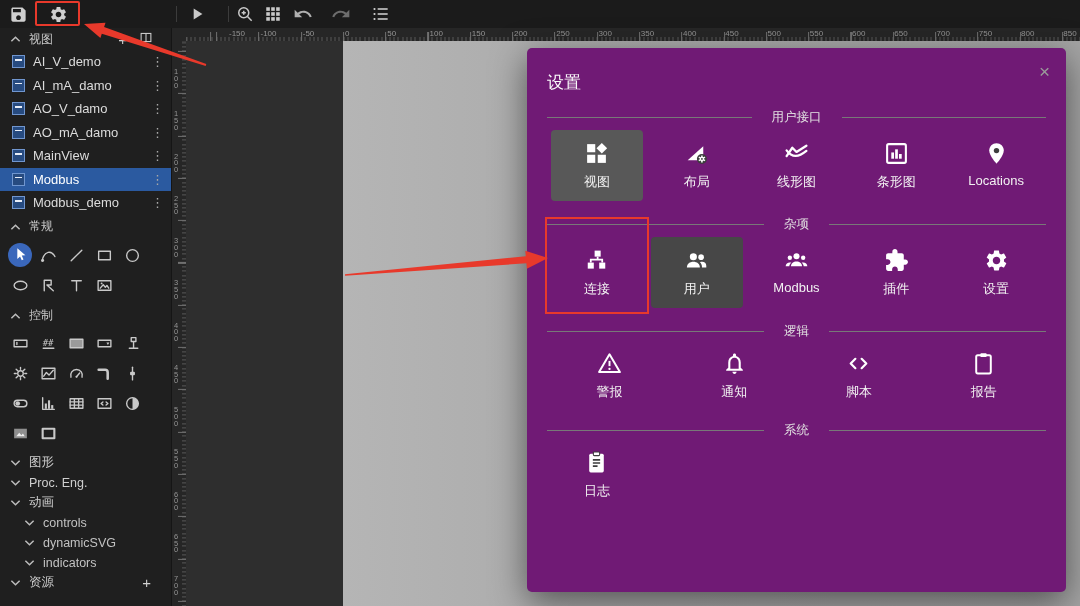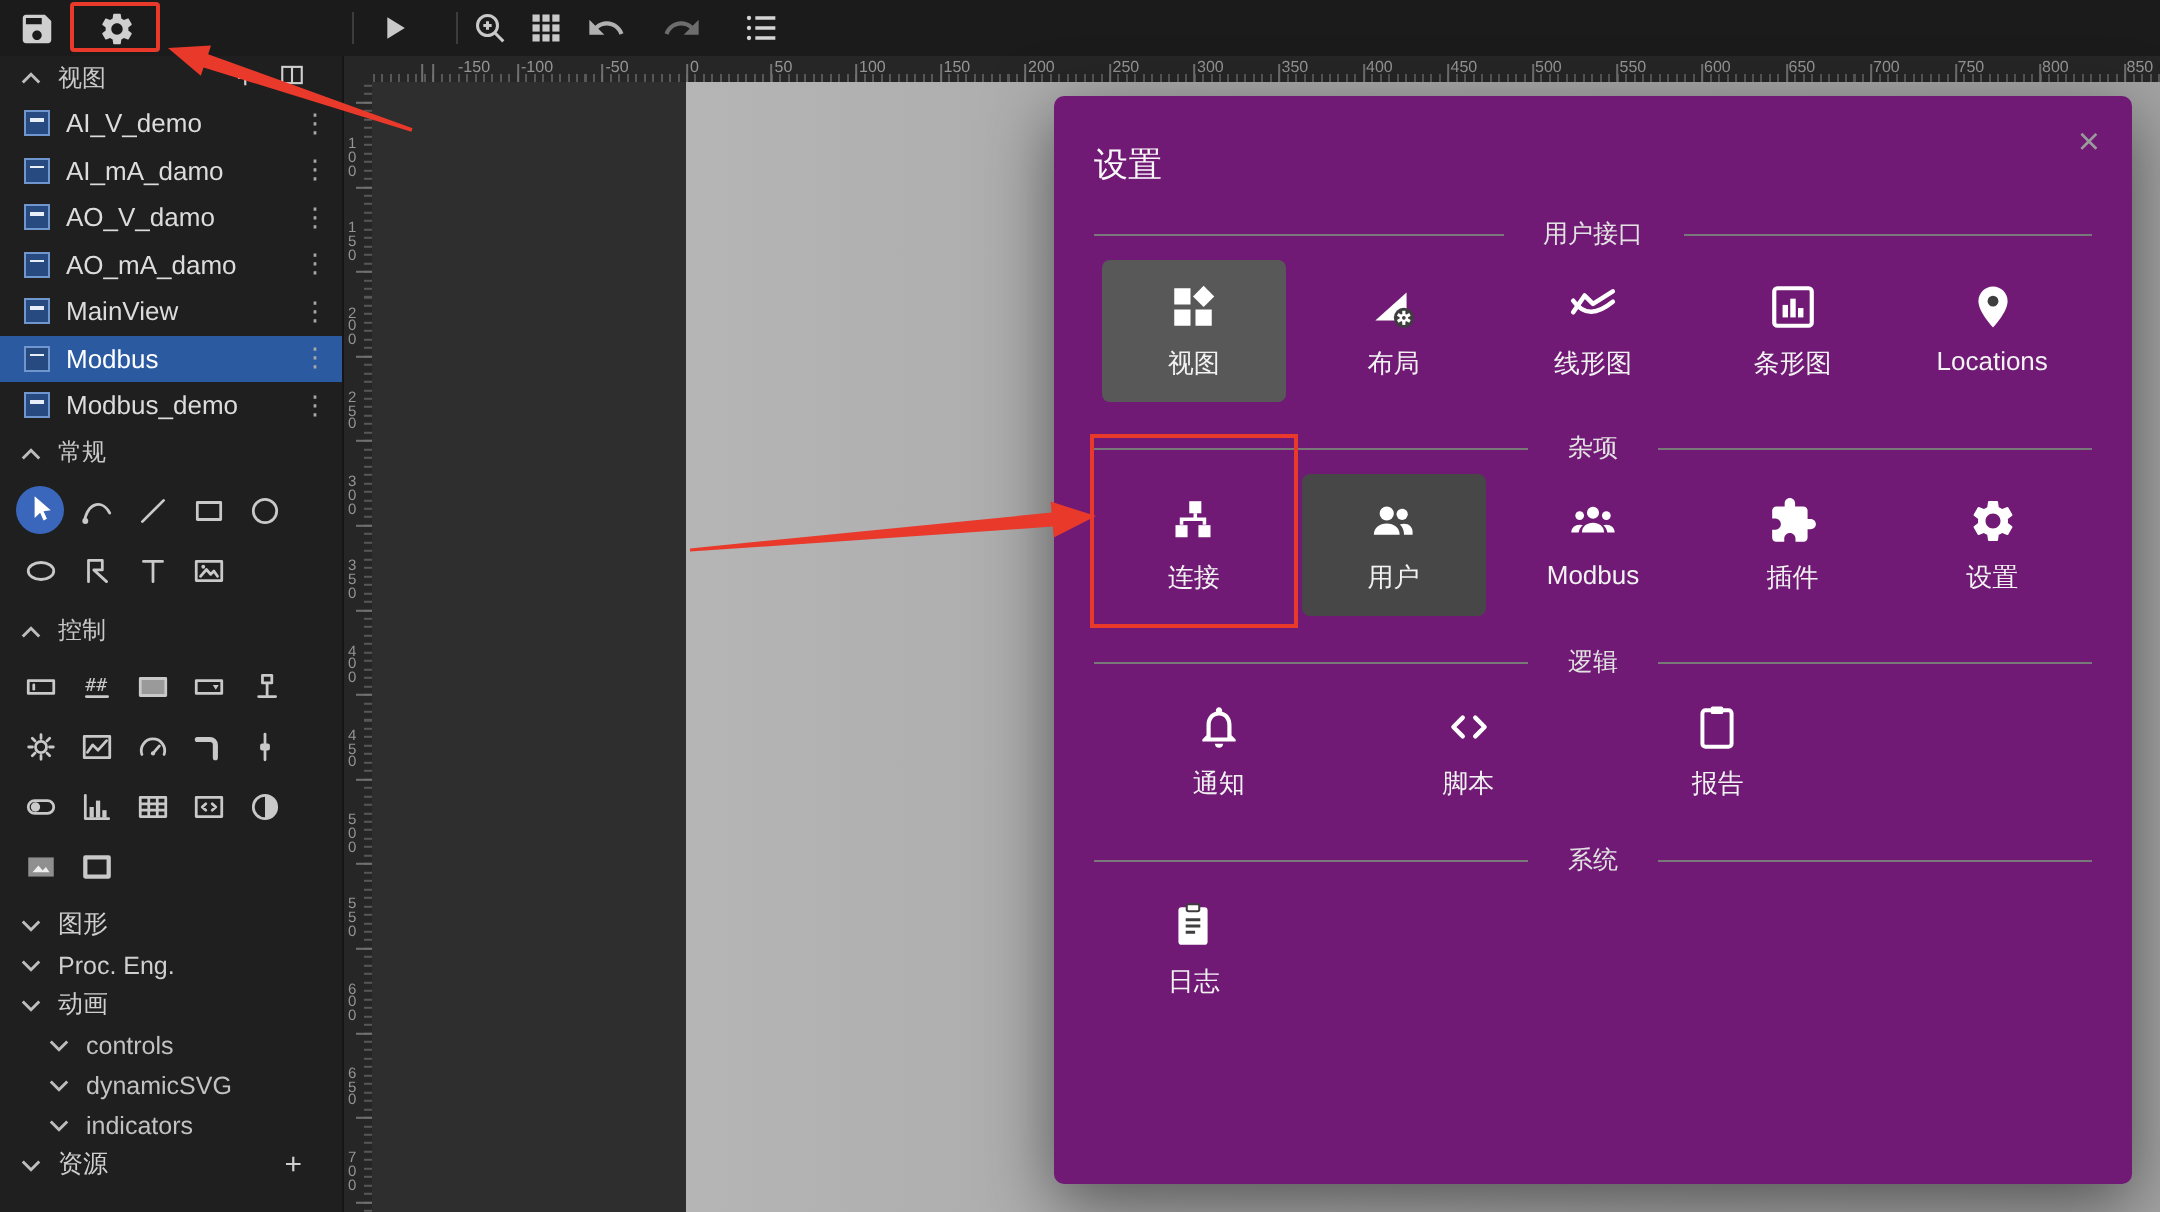--- a/index.html
+++ b/index.html
@@ -587,20 +587,30 @@
         </div>
         <div class="divider">
           <span class="ln"></span>
           <span class="dlab">逻辑</span>
           <span class="ln"></span>
         </div>
         <div class="mrow c4">
           <div class="tile compact">
             <span class="ticon">
               <svg width="25" height="25" viewBox="0 0 24 24">
+                <path d="M12 3.2 L22 20.2 H2 Z" stroke="#fff" stroke-width="1.9" fill="none" stroke-linejoin="round"></path>
+                <path d="M12 9.5 V14.5" stroke="#fff" stroke-width="1.9"></path>
+                <circle cx="12" cy="17.2" r="1.1" fill="#fff"></circle>
+              </svg>
+            </span>
+            <span class="tlab">警报</span>
+          </div>
+          <div class="tile compact">
+            <span class="ticon">
+              <svg width="25" height="25" viewBox="0 0 24 24">
                 <path fill="#fff" d="M12 22c1.1 0 2-.9 2-2h-4c0 1.1.89 2 2 2zm6-6v-5c0-3.07-1.64-5.64-4.5-6.32V4c0-.83-.67-1.5-1.5-1.5s-1.5.67-1.5 1.5v.68C7.63 5.36 6 7.92 6 11v5l-2 2v1h16v-1l-2-2zm-2 1H8v-6c0-2.48 1.51-4.5 4-4.5s4 2.02 4 4.5v6z"></path>
               </svg>
             </span>
             <span class="tlab">通知</span>
           </div>
           <div class="tile compact">
             <span class="ticon">
               <svg width="25" height="25" viewBox="0 0 24 24">
                 <path d="M9 7.5 L4.5 12 L9 16.5 M15 7.5 L19.5 12 L15 16.5" stroke="#fff" stroke-width="2.1" fill="none" stroke-linecap="round" stroke-linejoin="round"></path>
               </svg>

